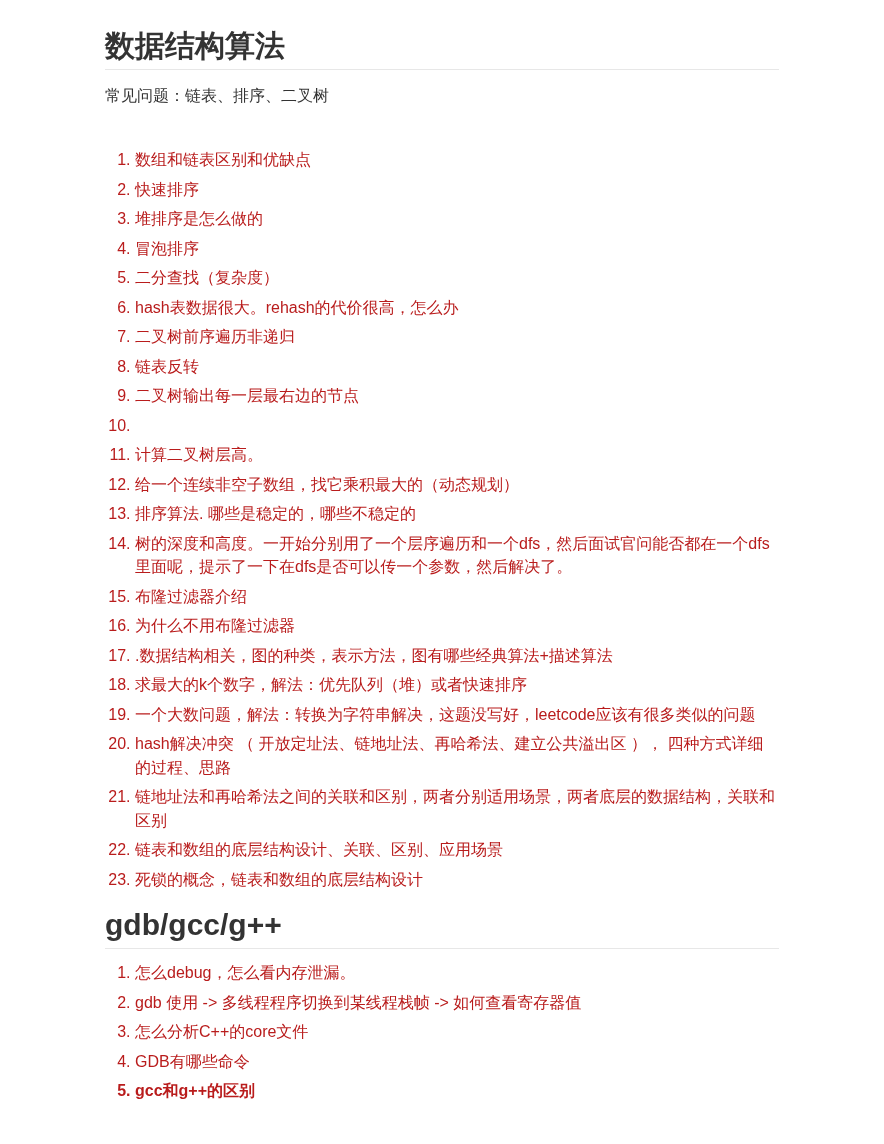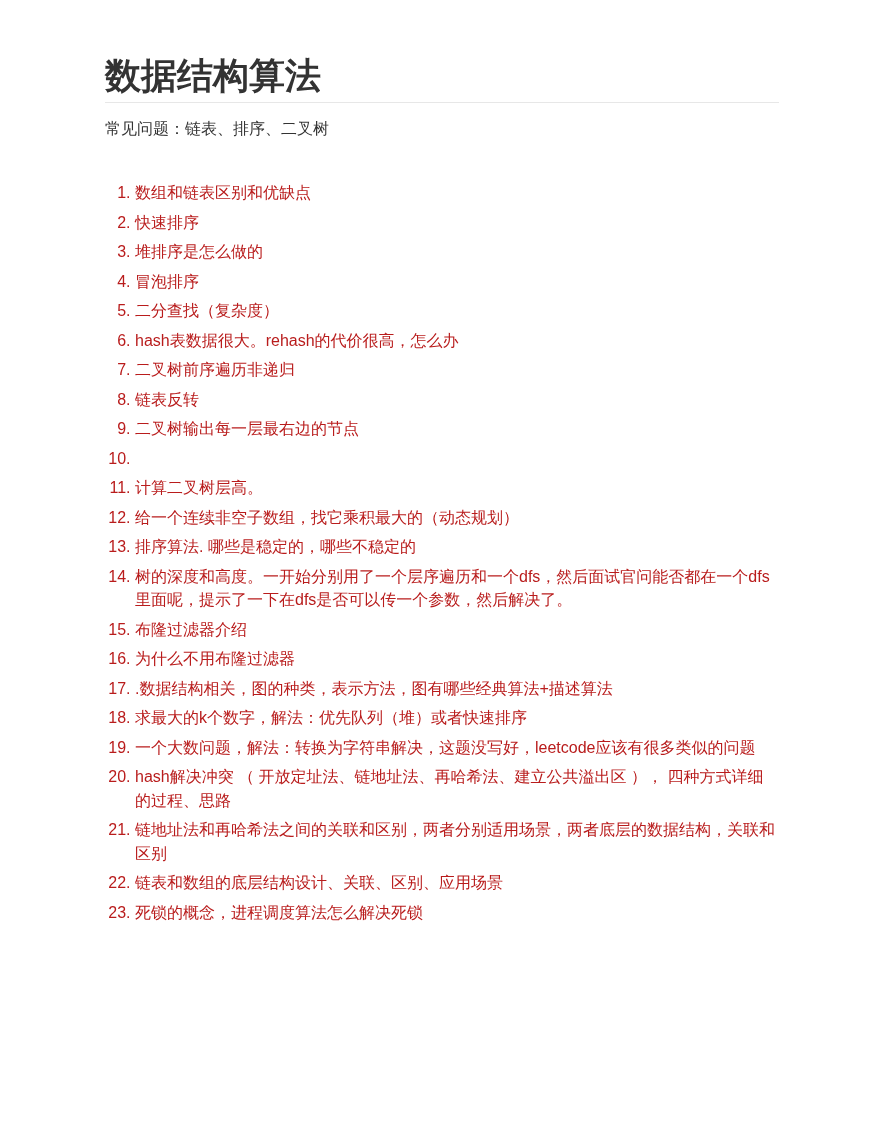--- a/index.html
+++ b/index.html
@@ -15,25 +15,25 @@
     font-family: "Liberation Sans", "DejaVu Sans", sans-serif;
     font-size: 16px;
     -webkit-font-smoothing: antialiased;
   }
   .page {
     width: 674px;
     margin: 0 auto;
     padding-top: 26px;
   }
   h1.doc-title {
-    font-size: 36px;
+    font-size: 30px;
     line-height: 1.2;
     font-weight: 700;
     color: #333333;
-    margin: 28px 0 0 0;
+    margin: 2px 0 0 0;
     padding-bottom: 5px;
     border-bottom: 1px solid #e7e7e7;
   }
   p.intro {
     margin: 14px 0 40px 0;
     line-height: 24px;
     color: #333333;
   }
   ol.q-list {
     margin: 12px 0 16px 0;
@@ -72,18 +72,28 @@
         <li><span>排序算法. 哪些是稳定的，哪些不稳定的</span></li>
         <li><span>树的深度和高度。一开始分别用了一个层序遍历和一个dfs，然后面试官问能否都在一个dfs里面呢，提示了一下在dfs是否可以传一个参数，然后解决了。</span></li>
         <li><span>布隆过滤器介绍</span></li>
         <li><span>为什么不用布隆过滤器</span></li>
         <li><span>.数据结构相关，图的种类，表示方法，图有哪些经典算法+描述算法</span></li>
         <li><span>求最大的k个数字，解法：优先队列（堆）或者快速排序</span></li>
         <li><span>一个大数问题，解法：转换为字符串解决，这题没写好，leetcode应该有很多类似的问题</span></li>
         <li><span>hash解决冲突 （ 开放定址法、链地址法、再哈希法、建立公共溢出区 ）， 四种方式详细的过程、思路</span></li>
         <li><span>链地址法和再哈希法之间的关联和区别，两者分别适用场景，两者底层的数据结构，关联和区别</span></li>
         <li><span>链表和数组的底层结构设计、关联、区别、应用场景</span></li>
-        <li><span>死锁的概念，进程调度算法怎么解决死锁</span></li>
+        <li><span>死锁的概念，链表和数组的底层结构设计</span></li>
       </ol>
   </section>
 
+  <section>
+    <h1 class="doc-title">gdb/gcc/g++</h1>
+    <ol class="q-list">
+        <li><span>怎么debug，怎么看内存泄漏。</span></li>
+        <li><span>gdb 使用 -&gt; 多线程程序切换到某线程栈帧 -&gt; 如何查看寄存器值</span></li>
+        <li><span>怎么分析C++的core文件</span></li>
+        <li><span>GDB有哪些命令</span></li>
+        <li class="bold"><span>gcc和g++的区别</span></li>
+      </ol>
+  </section>
 
 </div>
 
 </body></html>

